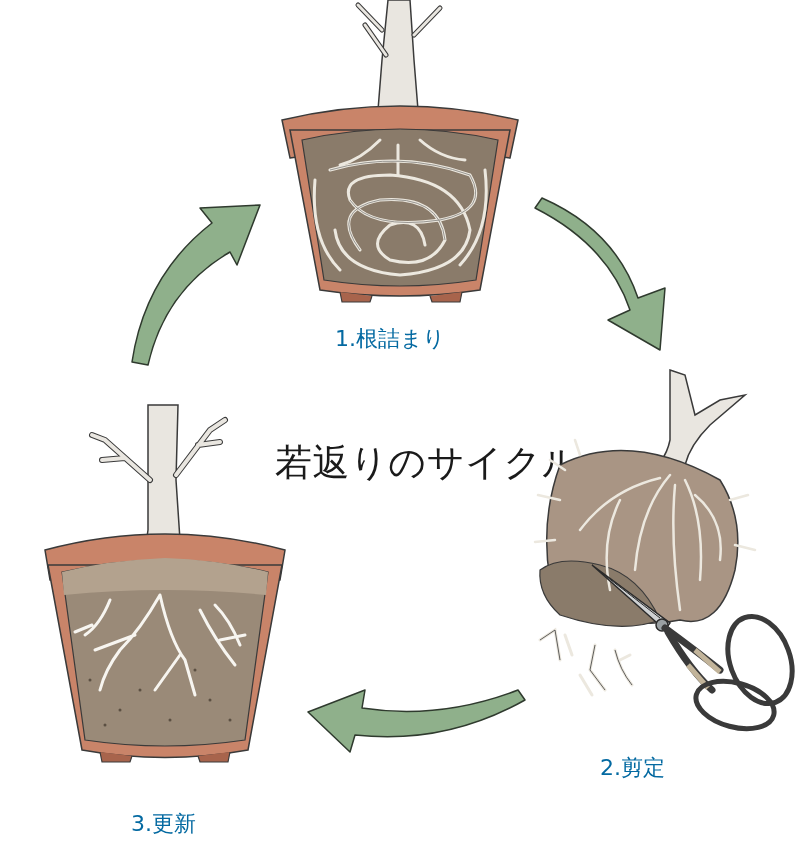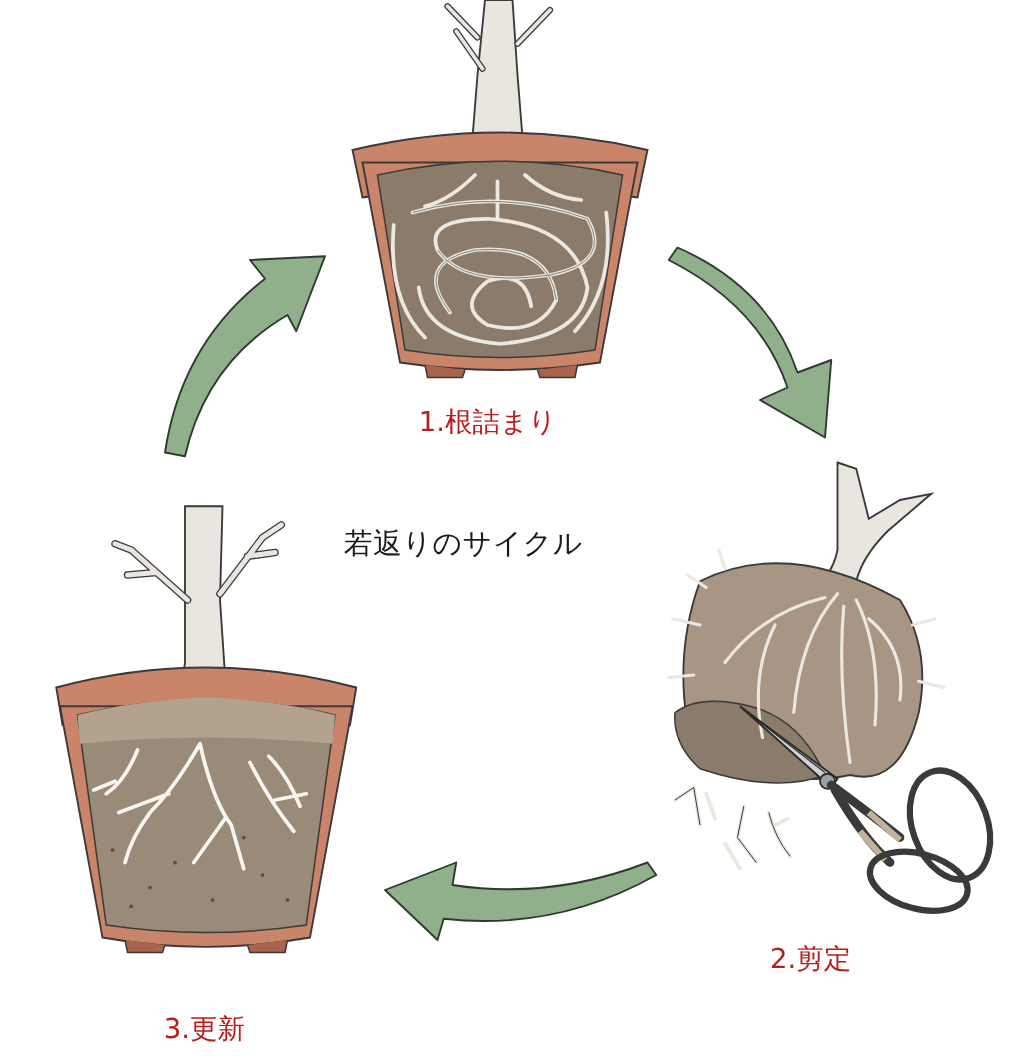--- a/index.html
+++ b/index.html
@@ -1,19 +1,19 @@
 <!DOCTYPE html>
 <html><head>
 <meta charset="utf-8">
 <style>
   html,body{margin:0;padding:0;background:#ffffff;}
   body{width:810px;height:847px;position:relative;overflow:hidden;font-family:"DejaVu Sans","Liberation Sans",sans-serif;}
   .abs{position:absolute;}
-  .label{position:absolute;color:#b91c1c;font-size:22px;white-space:nowrap;line-height:1;}
-  .title{position:absolute;color:#1a1a1a;font-size:23px;white-space:nowrap;line-height:1;letter-spacing:0.5px;}
+  .label{position:absolute;color:#0369a1;font-size:22px;white-space:nowrap;line-height:1;}
+  .title{position:absolute;color:#1a1a1a;font-size:37px;white-space:nowrap;line-height:1;letter-spacing:0.5px;margin-top:20px;}
   svg{position:absolute;overflow:visible;}
 </style>
 </head>
 <body>
 
 <svg class="abs" style="left:270px;top:0;" width="260" height="310" viewBox="0 0 260 310">
 
   <path d="M118,0 L112,60 L108,110 Q100,135 80,145 L170,145 Q152,130 148,110 L144,60 L140,0 Z" fill="#e9e6e0" stroke="#3a3a3a" stroke-width="1.5"></path>
   <path d="M112,30 L88,5 M144,35 L170,8 M116,55 L95,25" stroke="#3a3a3a" stroke-width="5" fill="none" stroke-linecap="round"></path>
   <path d="M112,30 L88,5 M144,35 L170,8 M116,55 L95,25" stroke="#e9e6e0" stroke-width="3" fill="none" stroke-linecap="round"></path>
@@ -67,21 +67,21 @@
   <path d="M72,195 L145,260 L150,253 Z" fill="#cfd2d4" stroke="#2a2a2a" stroke-width="1.5"></path>
   <path d="M78,200 L140,248" stroke="#2a2a2a" stroke-width="1"></path>
   <circle cx="142" cy="255" r="6" fill="#9aa0a3" stroke="#2a2a2a" stroke-width="1.5"></circle>
   <path d="M145,258 Q175,280 200,300" stroke="#3a3a3a" stroke-width="7" fill="none" stroke-linecap="round"></path>
   <path d="M148,262 Q170,300 192,320" stroke="#3a3a3a" stroke-width="7" fill="none" stroke-linecap="round"></path>
   <path d="M175,280 L200,302 M168,295 L188,318" stroke="#c2b49a" stroke-width="5" fill="none"></path>
   <ellipse cx="240" cy="290" rx="30" ry="45" transform="rotate(-20 240 290)" fill="none" stroke="#3a3a3a" stroke-width="5"></ellipse>
   <ellipse cx="215" cy="335" rx="40" ry="22" transform="rotate(15 215 335)" fill="none" stroke="#3a3a3a" stroke-width="5"></ellipse>
 </svg>
 
-<div class="label" style="left:600px;top:757px;margin-left:16px;">2.剪定</div>
+<div class="label" style="left:600px;top:757px;">2.剪定</div>
 
 <svg style="left:300px;top:680px;" width="230" height="80" viewBox="0 0 230 80">
   <path d="M225,20 L218,10 Q140,40 62,28 L65,10 L8,32 L50,72 L55,55 Q145,65 225,20 Z" fill="#8fb08b" stroke="#2f3a2e" stroke-width="1.5" stroke-linejoin="round"></path>
 </svg>
 
 <svg style="left:30px;top:400px;" width="270" height="380" viewBox="0 0 270 380">
 
   <path d="M118,5 L148,5 L146,80 L150,140 Q160,165 185,175 L95,175 Q115,160 118,130 L118,60 Z" fill="#e9e6e0" stroke="#3a3a3a" stroke-width="1.5"></path>
   <g stroke-linecap="round" fill="none">
     <path d="M120,80 L75,40 L62,35 M95,58 L72,60 M146,75 L180,30 L195,20 M168,45 L190,42" stroke="#3a3a3a" stroke-width="6"></path>

